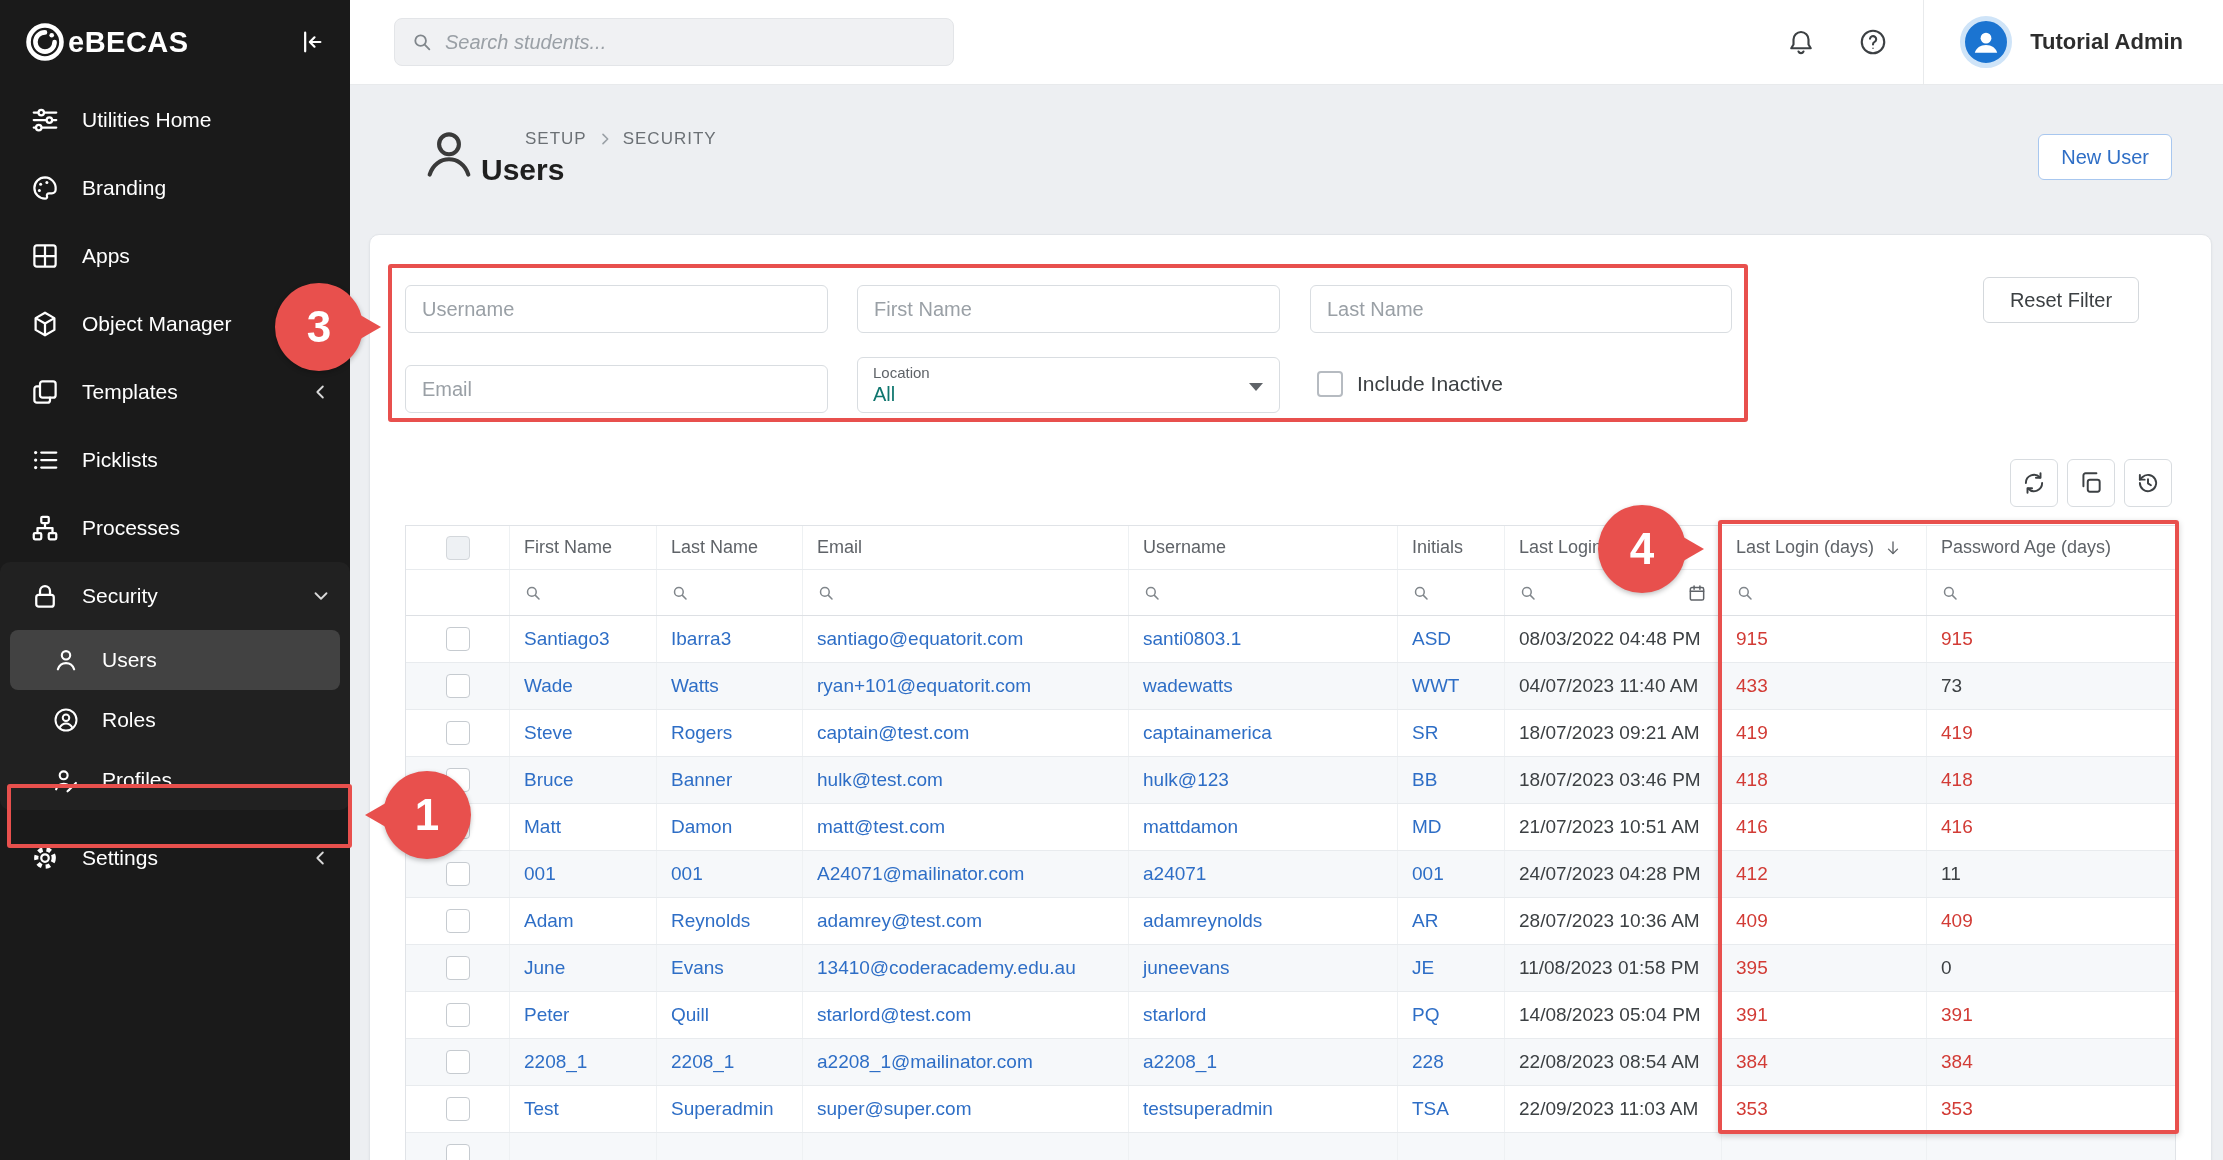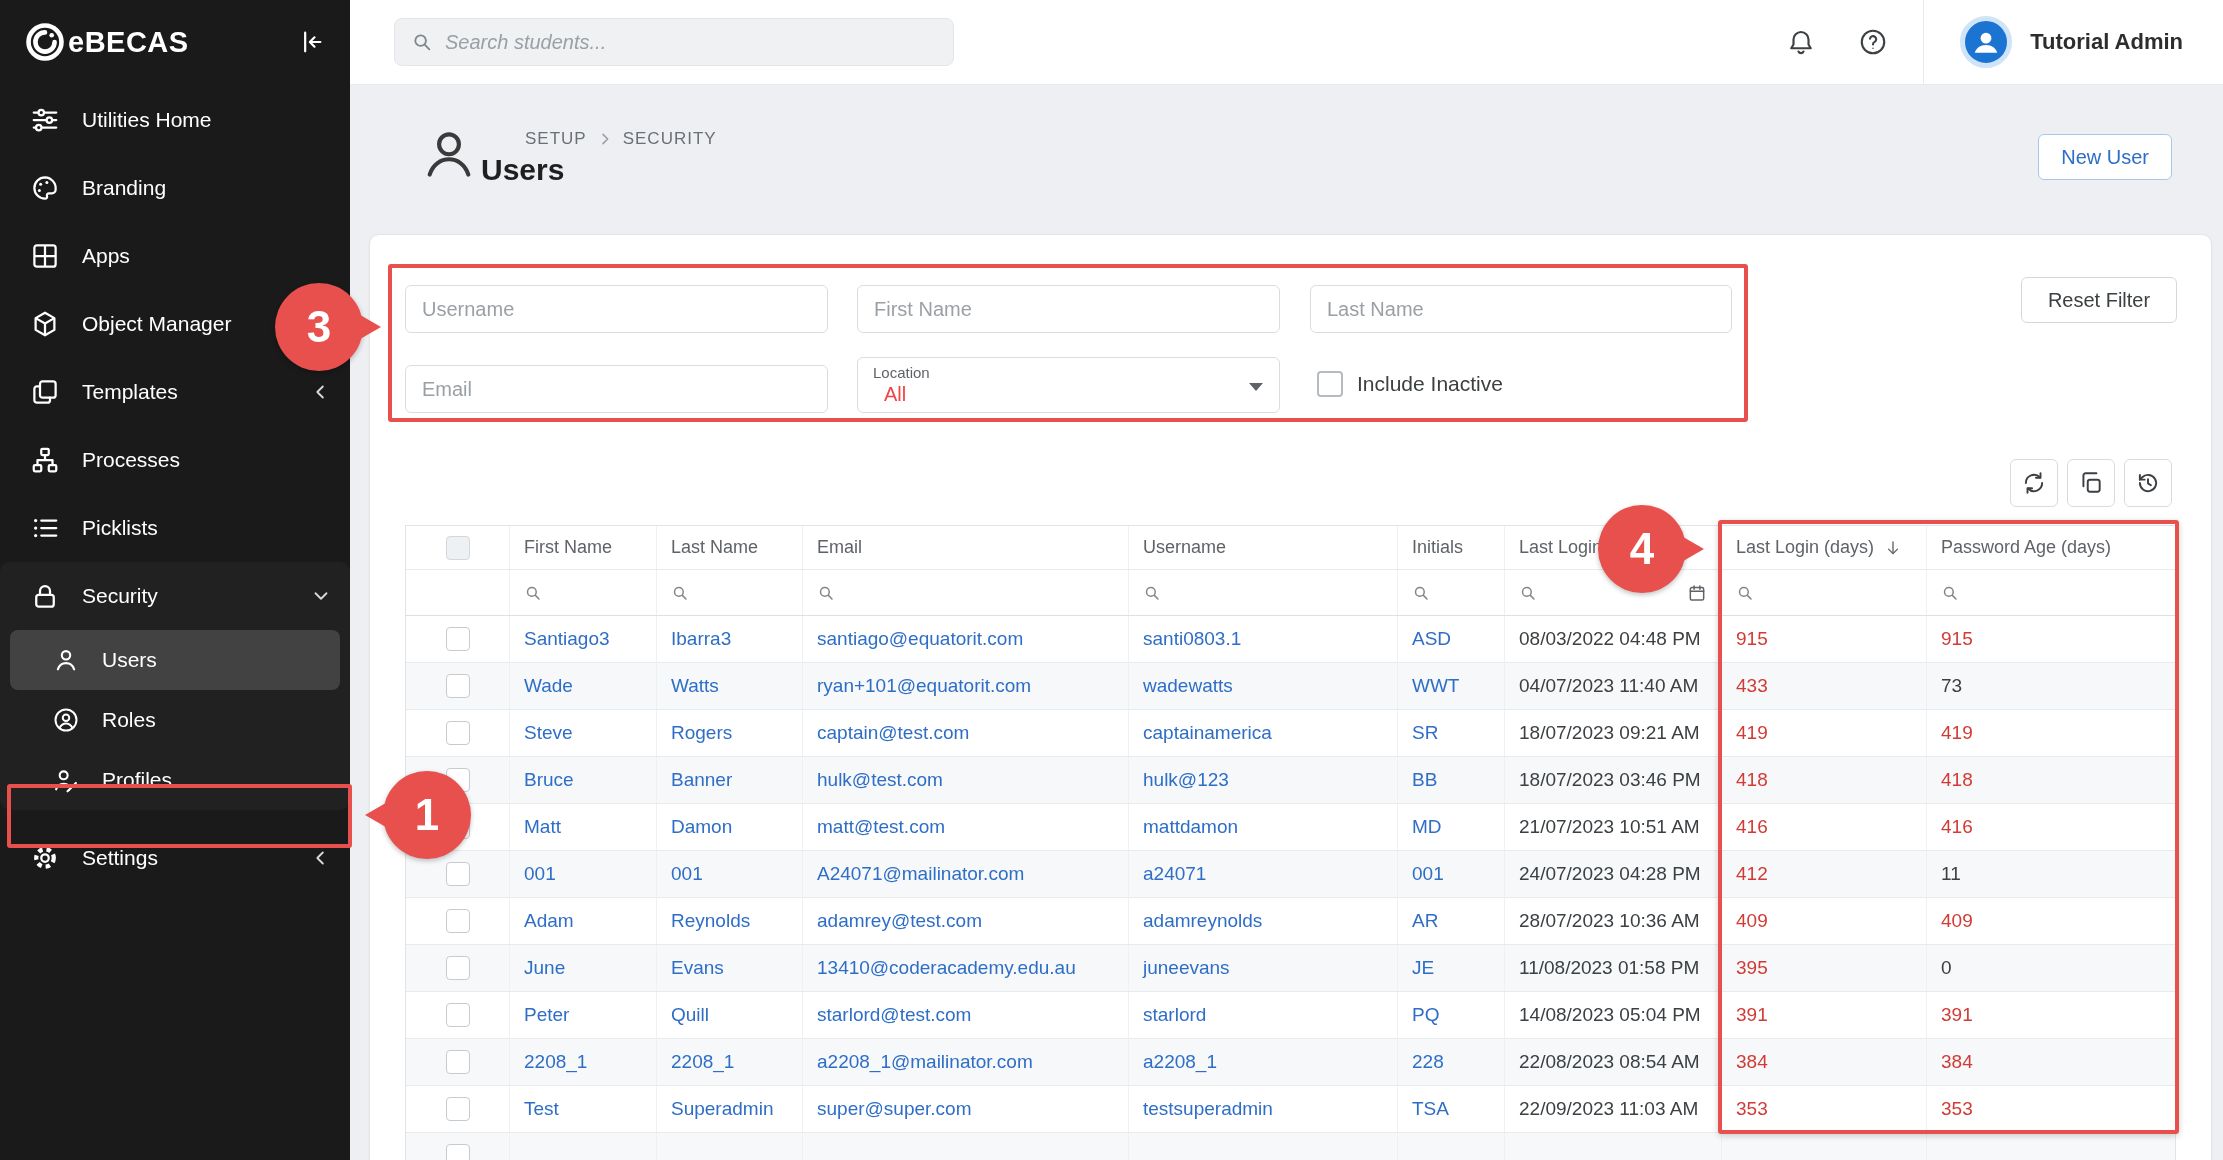--- a/index.html
+++ b/index.html
@@ -64,26 +64,26 @@
   
   .card{position:absolute;left:369px;top:234px;width:1843px;height:980px;background:#fff;border:1px solid #e2e5e9;border-radius:10px;box-shadow:0 1px 3px rgba(0,0,0,.05);}
   .f-input{position:absolute;height:48px;border:1px solid #d9dde1;border-radius:6px;font-size:20px;padding:0 16px;color:#333;font-family:"Liberation Sans",sans-serif;outline:none;background:#fff;}
   .f-input::placeholder{color:#9aa0a6;}
   .fi-username{left:35px;top:50px;width:423px;}
   .fi-first{left:487px;top:50px;width:423px;}
   .fi-last{left:940px;top:50px;width:422px;}
   .fi-email{left:35px;top:130px;width:423px;}
   .loc-select{position:absolute;left:487px;top:122px;width:423px;height:56px;border:1px solid #d9dde1;border-radius:6px;cursor:pointer;background:#fff;}
   .loc-label{position:absolute;left:15px;top:6px;font-size:15px;color:#5f6368;}
-  .loc-value{position:absolute;left:26px;top:25px;font-size:20px;color:#ef4444;}
+  .loc-value{position:absolute;left:15px;top:25px;font-size:20px;color:#0f766e;}
   .loc-caret{position:absolute;right:16px;top:25px;width:0;height:0;border-left:7px solid transparent;border-right:7px solid transparent;border-top:8px solid #5f6368;}
   .chk-wrap{position:absolute;left:947px;top:136px;display:flex;align-items:center;gap:14px;cursor:pointer;}
   .chk-box{width:26px;height:26px;border:2px solid #b6bbc1;border-radius:4px;background:#fff;}
   .chk-label{font-size:21px;color:#3c4043;}
-  .reset-btn{position:absolute;left:1651px;top:42px;width:156px;height:46px;border:1px solid #d4d8dc;border-radius:6px;background:#fff;color:#3c4043;font-size:20px;font-family:"Liberation Sans",sans-serif;cursor:pointer;}
+  .reset-btn{position:absolute;left:1613px;top:42px;width:156px;height:46px;border:1px solid #d4d8dc;border-radius:6px;background:#fff;color:#3c4043;font-size:20px;font-family:"Liberation Sans",sans-serif;cursor:pointer;}
   .tools{position:absolute;left:1640px;top:224px;display:flex;gap:9px;}
   .tool{width:48px;height:48px;border:1px solid #d8dce0;border-radius:6px;background:#fff;display:flex;align-items:center;justify-content:center;color:#3c4043;cursor:pointer;}
 
   
   .grid{position:absolute;left:35px;top:290px;width:1771px;border:1px solid #e0e3e7;}
   .grow{display:flex;border-bottom:1px solid #e8ebee;background:#fff;}
   .gcell{border-right:1px solid #eef1f3;display:flex;align-items:center;padding:0 14px;overflow:hidden;white-space:nowrap;flex:none;}
   .gcell:last-child{border-right:none;flex:1;}
   .c0{width:104px;justify-content:center;}
   .c1{width:147px;} .c2{width:146px;} .c3{width:326px;} .c4{width:269px;}
@@ -186,39 +186,39 @@
       </span>
       <span>Templates</span>
       <span class="chev">
         <svg viewBox="0 0 24 24" width="22" height="22" fill="none" stroke="#d9d9d9" stroke-width="2" stroke-linecap="round" stroke-linejoin="round">
             <polyline points="14 6 8 12 14 18"></polyline>
           </svg>
       </span>
     </div>
     <div class="menu-item">
       <span class="mi">
+        <svg viewBox="0 0 24 24" fill="none" stroke="#fff" stroke-width="1.8" stroke-linecap="round">
+            <path d="M9 6h12M9 12h12M9 18h12"></path>
+            <circle cx="4.5" cy="6" r="1.3" fill="#fff" stroke="none"></circle>
+            <circle cx="4.5" cy="12" r="1.3" fill="#fff" stroke="none"></circle>
+            <circle cx="4.5" cy="18" r="1.3" fill="#fff" stroke="none"></circle>
+          </svg>
+      </span>
+      <span>Picklists</span>
+    </div>
+    <div class="menu-item">
+      <span class="mi">
         <svg viewBox="0 0 24 24" fill="none" stroke="#fff" stroke-width="1.8" stroke-linejoin="round">
             <rect x="9" y="3" width="6" height="5" rx="1"></rect>
             <rect x="3" y="16" width="6" height="5" rx="1"></rect>
             <rect x="15" y="16" width="6" height="5" rx="1"></rect>
             <path d="M12 8v4M12 12H6v4M12 12h6v4"></path>
           </svg>
       </span>
       <span>Processes</span>
-    </div>
-    <div class="menu-item">
-      <span class="mi">
-        <svg viewBox="0 0 24 24" fill="none" stroke="#fff" stroke-width="1.8" stroke-linecap="round">
-            <path d="M9 6h12M9 12h12M9 18h12"></path>
-            <circle cx="4.5" cy="6" r="1.3" fill="#fff" stroke="none"></circle>
-            <circle cx="4.5" cy="12" r="1.3" fill="#fff" stroke="none"></circle>
-            <circle cx="4.5" cy="18" r="1.3" fill="#fff" stroke="none"></circle>
-          </svg>
-      </span>
-      <span>Picklists</span>
     </div>
 
     <div class="security-group">
       <div class="menu-item">
         <span class="mi">
           <svg viewBox="0 0 24 24" fill="none" stroke="#fff" stroke-width="1.8" stroke-linecap="round">
               <rect x="5" y="11" width="14" height="9.5" rx="2"></rect>
               <path d="M8 11V8a4 4 0 0 1 8 0v3"></path>
             </svg>
         </span>

